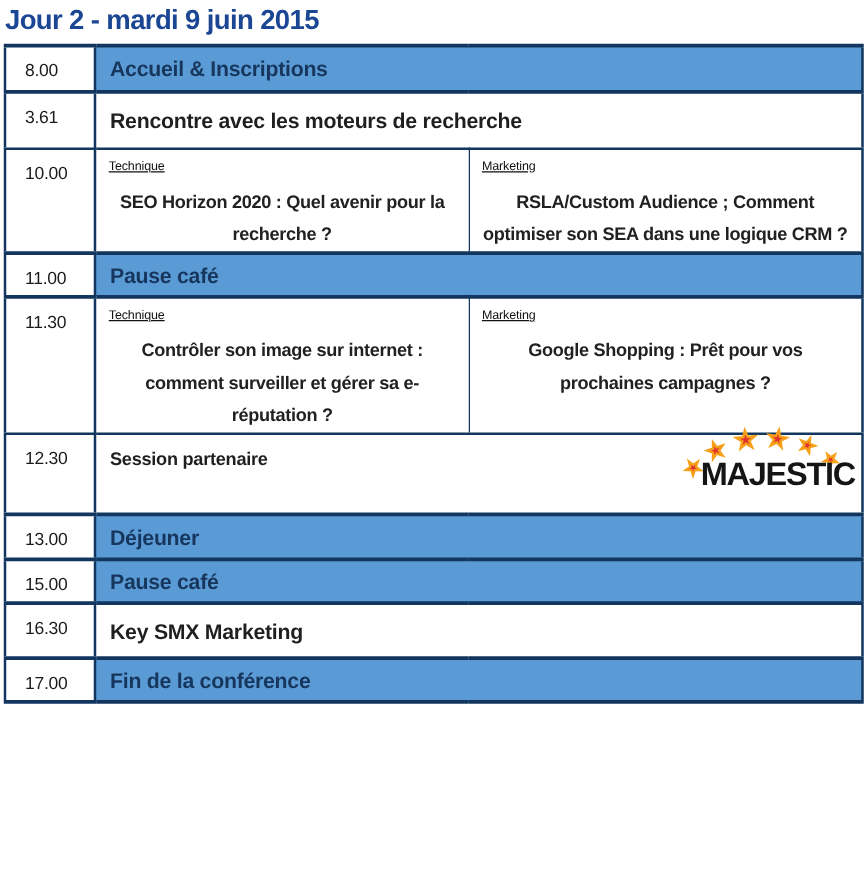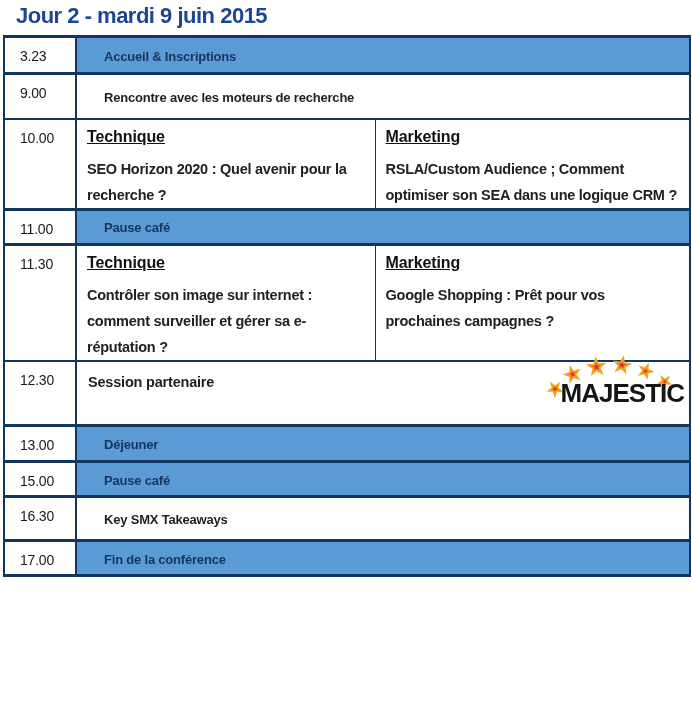--- a/index.html
+++ b/index.html
@@ -4,21 +4,21 @@
 <style>
   html,body{margin:0;padding:0;background:#ffffff;}
   body{
     width:692px;height:715px;
     font-family:"Liberation Sans", sans-serif;
     color:#222;
     overflow:hidden;
   }
   .page{position:relative;width:692px;height:715px;}
   .title{
-    margin:3px 0 6px 16px;
+    margin:3px 0 6px 4px;
     font-size:22px;
     font-weight:bold;
     letter-spacing:-0.5px;
     color:#1B4693;
   }
   table.schedule{
     border-collapse:collapse;
     table-layout:fixed;
     width:686px;
     margin-left:3px;
@@ -39,47 +39,48 @@
   td.time{
     border-right-width:2px;
     padding:10px 4px 0 15px;
     font-size:14px;
     color:#1a1a1a;
     letter-spacing:-0.2px;
     background:#ffffff;
   }
   td.plenary{
     vertical-align:middle;
-    padding:2px 10px 0 27px;
-    font-size:13px;
+    padding:2px 10px 0 11px;
+    font-size:17px;
     font-weight:bold;
     letter-spacing:-0.2px;
     color:#1f1f1f;
   }
   tr.blue td.plenary{
     background:#5B9BD5;
     color:#17365D;
   }
   td.track{
     padding:8px 10px 0 10px;
   }
   .tracklabel{
-    font-size:16px;
-    font-weight:bold;
+    font-size:10px;
+    font-weight:normal;
     text-decoration:underline;
     color:#111;
     letter-spacing:-0.1px;
   }
   .sess{
     margin-top:10px;
     font-size:14.5px;
     font-weight:bold;
     line-height:1.8;
     letter-spacing:-0.25px;
     color:#212121;
+    text-align:center;
   }
   td.partner{
     position:relative;
     padding:12px 28px 0 11px;
     font-size:14.5px;
     font-weight:bold;
     letter-spacing:-0.2px;
     color:#1f1f1f;
   }
   .majestic-logo{
@@ -123,26 +124,26 @@
 
   <table class="schedule">
     <colgroup>
         <col class="c-time">
         <col class="c-tech">
         <col class="c-mkt">
       </colgroup>
 
     <tbody>
         <tr class="h37 blue">
-      <td class="time">3.23</td>
+      <td class="time">8.00</td>
       <td class="plenary" colspan="2">Accueil &amp; Inscriptions</td>
     </tr>
 
     <tr class="h45">
-      <td class="time">9.00</td>
+      <td class="time">3.61</td>
       <td class="plenary" colspan="2">Rencontre avec les moteurs de recherche</td>
     </tr>
 
     <tr class="h82">
       <td class="time">10.00</td>
       <td class="track">
         <div class="tracklabel">Technique</div>
         <div class="sess">SEO Horizon 2020 : Quel avenir pour la recherche ?</div>
       </td>
       <td class="track">
@@ -191,21 +192,21 @@
 
 
     <tr class="h35 blue">
       <td class="time">15.00</td>
       <td class="plenary" colspan="2">Pause café</td>
     </tr>
 
 
     <tr class="h44">
       <td class="time">16.30</td>
-      <td class="plenary" colspan="2">Key SMX Takeaways</td>
+      <td class="plenary" colspan="2">Key SMX Marketing</td>
     </tr>
 
     <tr class="h35 blue">
       <td class="time">17.00</td>
       <td class="plenary" colspan="2">Fin de la conférence</td>
     </tr>
 
   </tbody>
     </table>
 </div>

